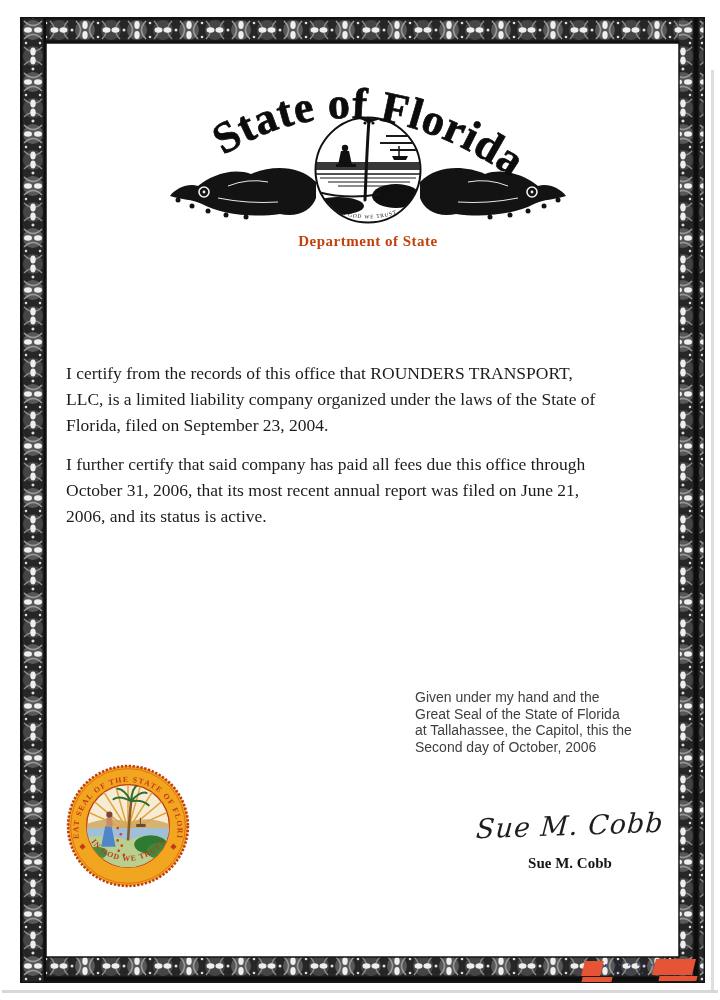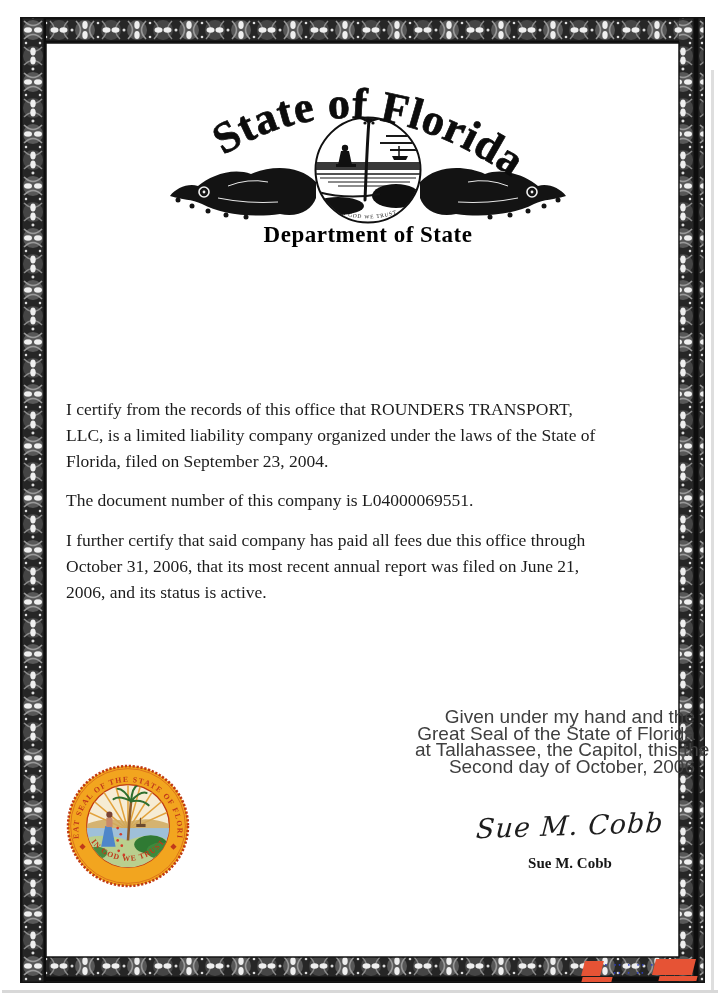--- a/index.html
+++ b/index.html
@@ -2,31 +2,31 @@
 <html><head>
 <meta charset="utf-8">
 <style>
   html,body{margin:0;padding:0;background:#fff;}
   .page{position:relative;width:720px;height:1000px;background:#ffffff;overflow:hidden;
         font-family:"Liberation Serif",serif;}
   
   .border-svg{position:absolute;left:20px;top:17px;}
   
   .header-svg{position:absolute;left:148px;top:66px;overflow:visible;}
-  .dept{position:absolute;left:148px;top:222px;width:440px;text-align:center;
-        font-family:"Liberation Serif",serif;font-weight:bold;font-size:23px;color:#000000;
+  .dept{position:absolute;left:148px;top:233px;width:440px;text-align:center;
+        font-family:"Liberation Serif",serif;font-weight:bold;font-size:15px;color:#c2410c;
         letter-spacing:.5px;}
   
   .bodytext{position:absolute;left:66px;top:361px;width:600px;color:#1c1c1c;
-        font-size:17.5px;line-height:25.8px;margin-top:36px;}
+        font-size:17.5px;line-height:25.8px;}
   .bodytext p{margin:0 0 14px 0;white-space:pre;}
   
-  .attest{position:absolute;left:415px;top:689px;width:280px;text-align:right;
-        font-family:"Liberation Sans",sans-serif;font-size:19px;line-height:16.6px;
-        color:#3f3f3f;white-space:pre;margin-top:20px;}
+  .attest{position:absolute;left:415px;top:689px;width:280px;text-align:left;
+        font-family:"Liberation Sans",sans-serif;font-size:14px;line-height:16.6px;
+        color:#3f3f3f;white-space:pre;}
   
   .seal-svg{position:absolute;left:66px;top:764px;}
   
   .sig-script{position:absolute;left:455px;top:810px;width:230px;text-align:center;
         font-family:"DejaVu Serif",serif;font-style:italic;font-size:27px;color:#1d1d1d;
         transform:rotate(-2deg) skewX(-6deg);letter-spacing:1px;}
   .sig-name{position:absolute;left:455px;top:855px;width:230px;text-align:center;
         font-weight:bold;font-size:15px;color:#161616;}
   .sig-title{position:absolute;left:455px;top:879px;width:230px;text-align:center;
         font-weight:bold;font-size:15px;color:#161616;letter-spacing:.3px;}
@@ -169,21 +169,20 @@
       <textPath href="#arcTitle" startOffset="50%" text-anchor="middle">State of Florida</textPath>
     </text>
   </svg>
 
   <div class="dept">Department of State</div>
 
   <div class="bodytext">
     <p>I certify from the records of this office that ROUNDERS TRANSPORT,
 LLC, is a limited liability company organized under the laws of the State of
 Florida, filed on September 23, 2004.</p>
-    <p>The document number of this company is L04000069551.</p>
     <p>I further certify that said company has paid all fees due this office through
 October 31, 2006, that its most recent annual report was filed on June 21,
 2006, and its status is active.</p>
   </div>
 
   <div class="attest">Given under my hand and the
 Great Seal of the State of Florida
 at Tallahassee, the Capitol, this the
 Second day of October, 2006</div>
 

